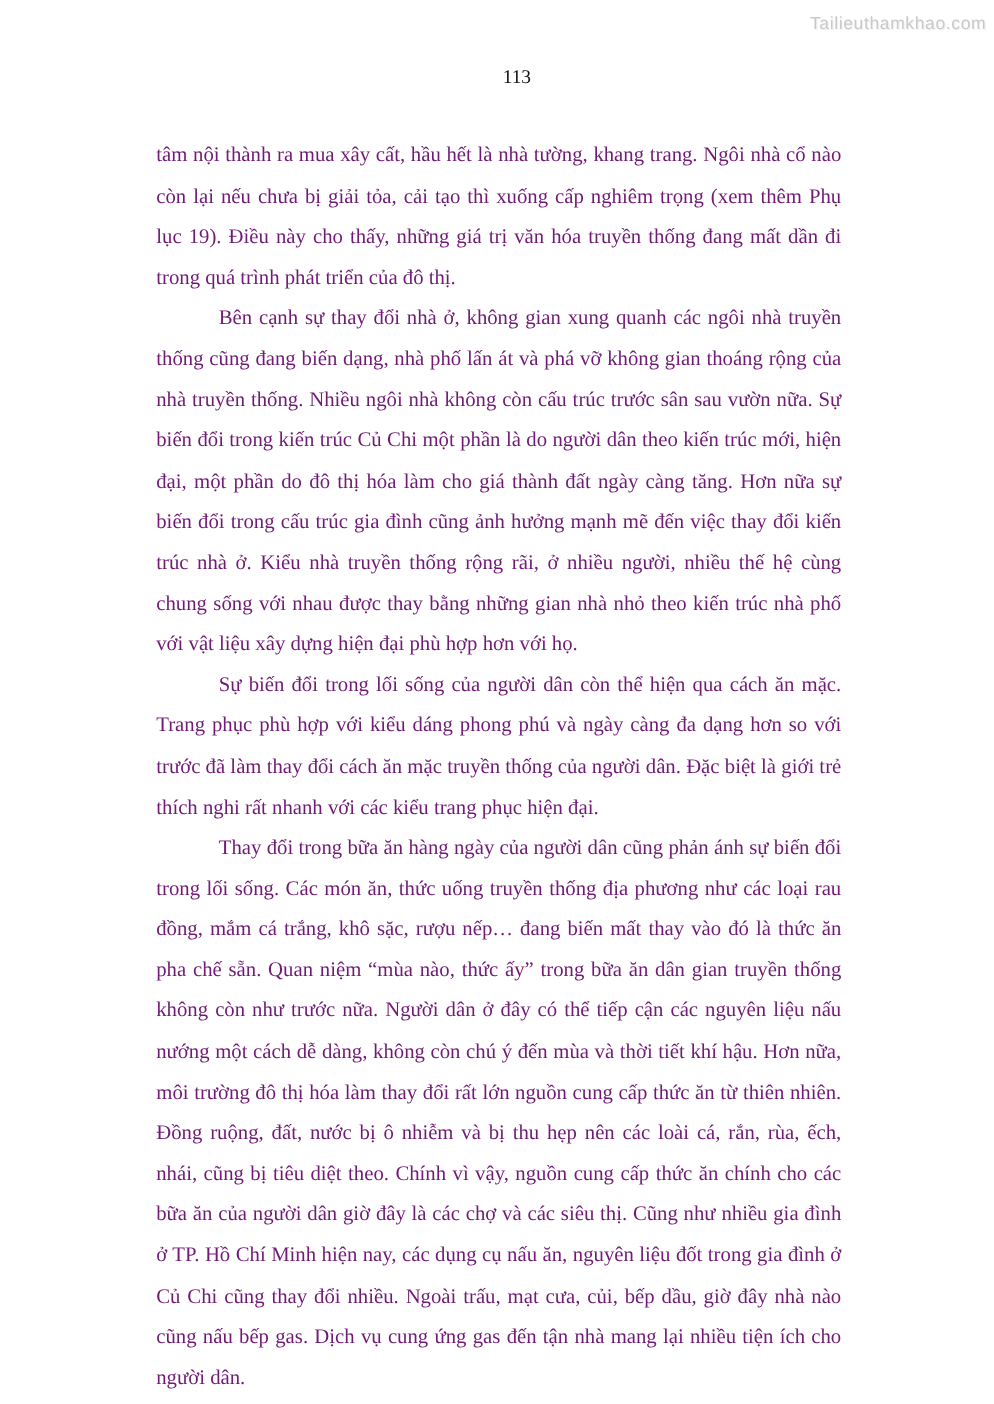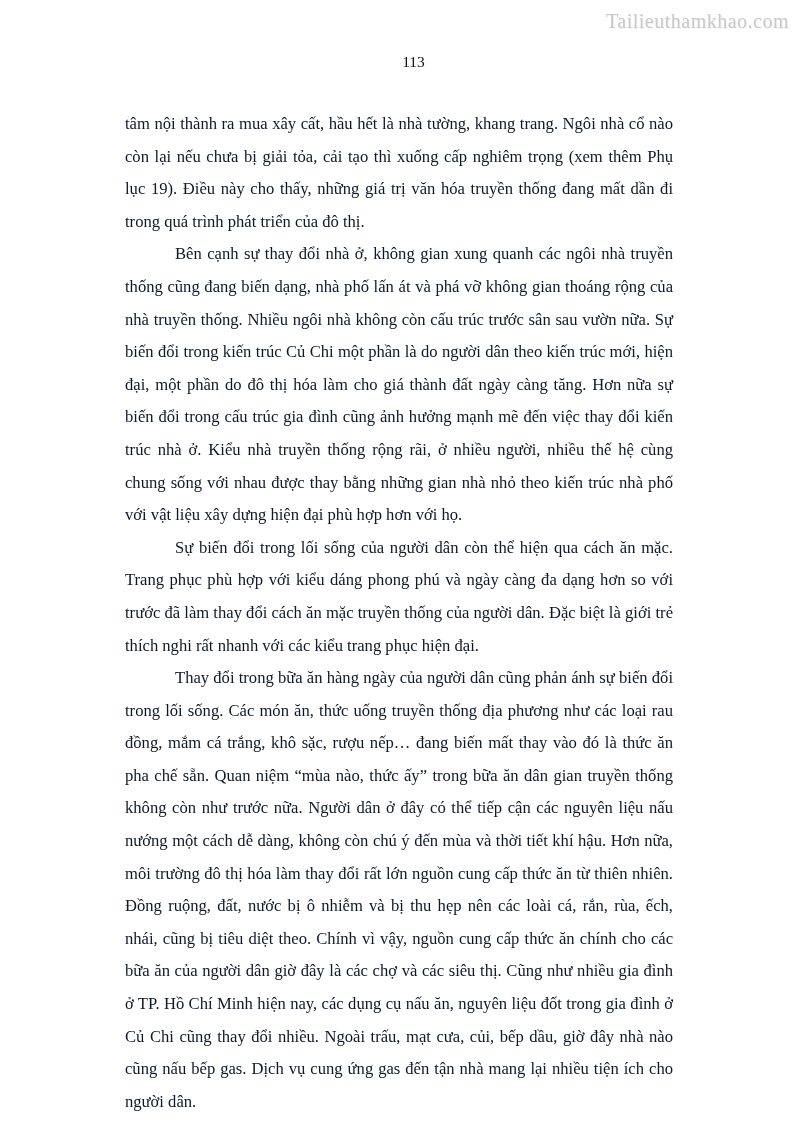--- a/index.html
+++ b/index.html
@@ -13,22 +13,22 @@
     height: 1123px;
     background: #ffffff;
     overflow: hidden;
     font-family: "Liberation Serif", "DejaVu Serif", serif;
     color: #111111;
   }
   .watermark {
     position: absolute;
     top: 10px;
     right: 6px;
-    font-family: Liberation Serif, serif;
-    font-size: 20px;
+    font-family: Liberation Sans, sans-serif;
+    font-size: 14px;
     color: #c9c9c9;
     text-shadow: 1px 1px 0 #f2f2f2;
     letter-spacing: 0.5px;
     user-select: none;
   }
   .page-number {
     position: absolute;
     top: 53px;
     left: 16px;
     width: 100%;
@@ -37,21 +37,21 @@
     color: #111111;
   }
   .body-text {
     position: absolute;
     top: 108px;
     left: 125px;
     width: 548px;
     text-align: justify;
     font-size: 16.6px;
     line-height: 32.6px;
-    color: #0f172a;
+    color: #701a75;
   }
   .body-text p {
     margin: 0;
     padding: 0;
   }
   .body-text p.indent {
     text-indent: 50px;
   }
 </style>
 </head>

